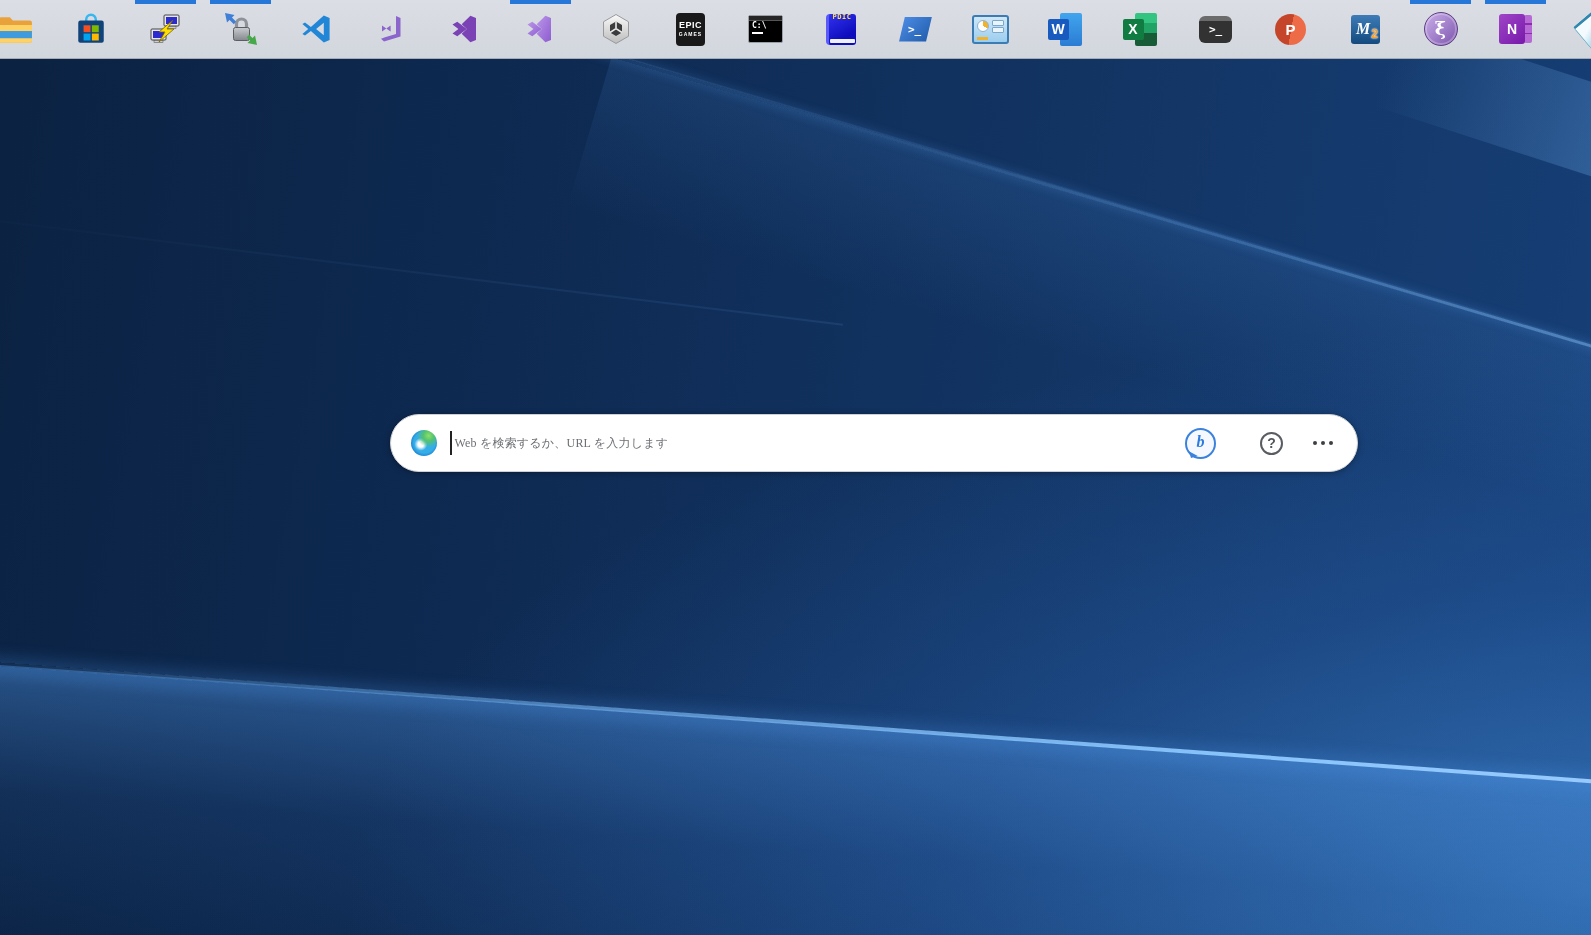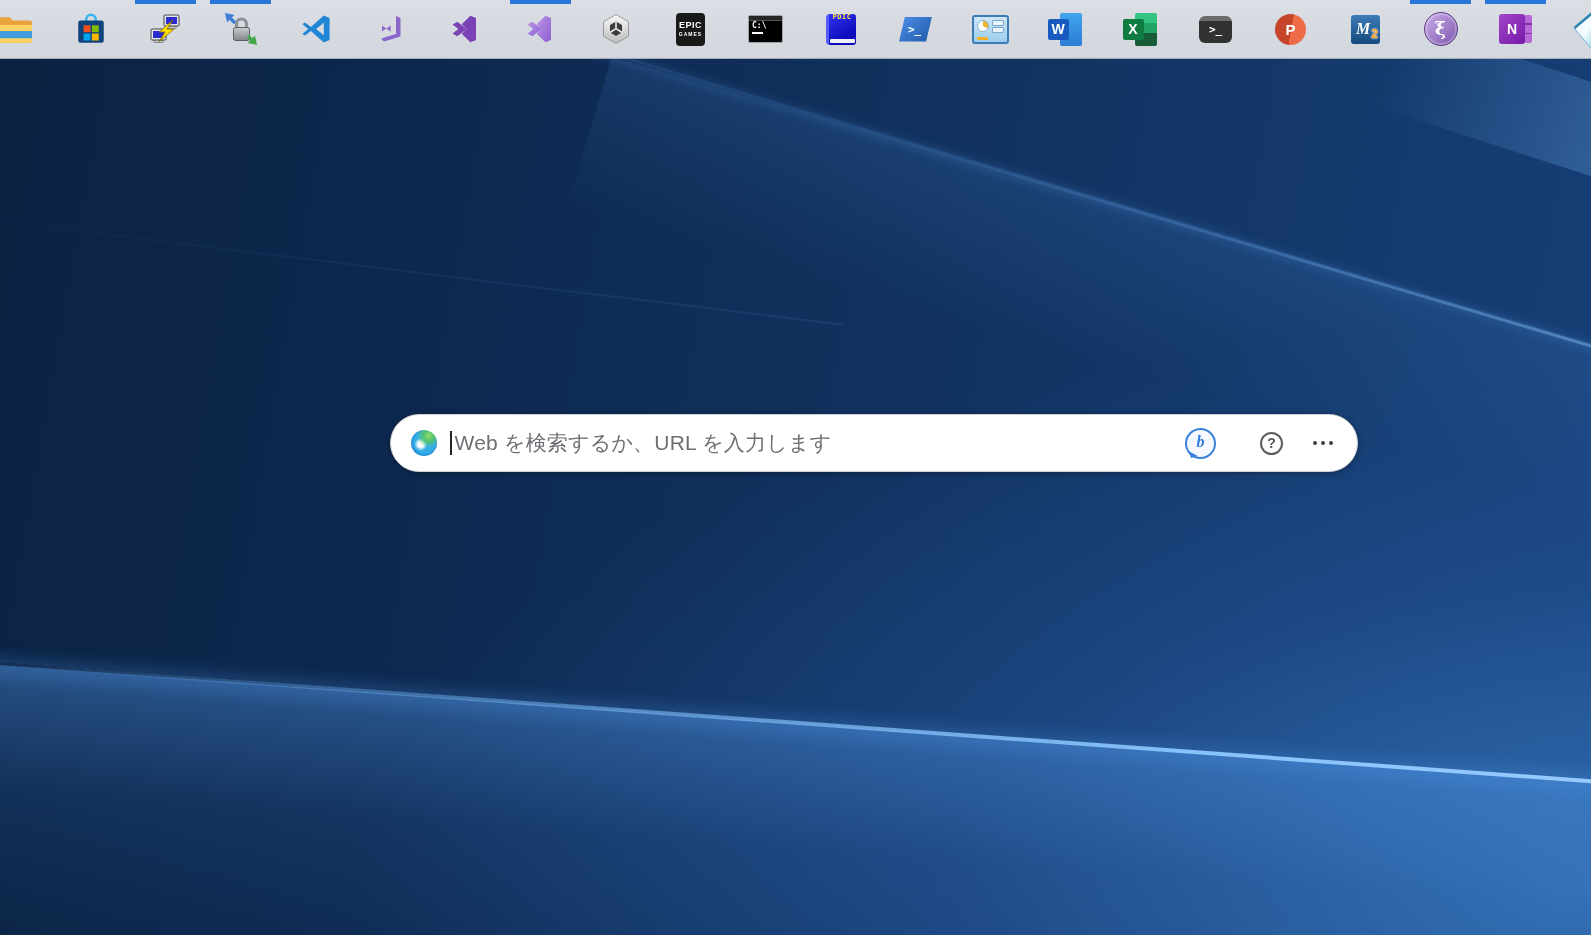--- a/index.html
+++ b/index.html
@@ -107,21 +107,21 @@
   
   .pill{position:absolute;left:390px;top:414px;width:968px;height:58px;z-index:5;box-sizing:border-box;
     background:#fff;border:1px solid #cdd1d7;border-radius:30px;
     box-shadow:0 1px 6px rgba(0,0,0,.35);display:flex;align-items:center;padding:0 18px 0 20px;}
   .edge{width:26px;height:26px;border-radius:50%;flex:0 0 26px;
     background:
       radial-gradient(circle at 68% 22%, #8ede69 0%, #52c272 20%, rgba(82,194,114,0) 44%),
       radial-gradient(circle at 38% 55%, #ffffff 0 13%, rgba(255,255,255,0) 30%),
       radial-gradient(circle at 52% 48%, #35aee8 0 55%, #0d68c8 85%);}
   .caret{width:1.5px;height:24px;background:#222;margin-left:13px;}
-  .ph{font-size:21px;color:#6c6f73;margin-left:3px;letter-spacing:.2px;white-space:nowrap;}
+  .ph{font-size:12px;color:#6c6f73;margin-left:3px;letter-spacing:.2px;white-space:nowrap;font-family:Liberation Serif, serif;}
   .rgroup{margin-left:auto;display:flex;align-items:center;}
   .bing{width:27px;height:27px;border-radius:50%;border:2px solid #3b82dd;background:#f5f9ff;position:relative;
     display:flex;align-items:center;justify-content:center;box-sizing:content-box;}
   .bing .b{font:italic 800 16px/1 "Liberation Serif",serif;color:#2d7bdf;transform:translateY(-1px);}
   .bing::after{content:"";position:absolute;left:-1px;bottom:-6px;width:0;height:0;
     border:5px solid transparent;border-top-color:#3b82dd;transform:rotate(28deg);}
   .help{width:23px;height:23px;border-radius:50%;border:2px solid #595d61;color:#53575b;margin-left:44px;
     display:flex;align-items:center;justify-content:center;font:700 14px/1 "Liberation Sans",sans-serif;box-sizing:border-box;}
   .dots{display:flex;gap:4px;margin-left:30px;margin-right:6px;}
   .dots i{width:4px;height:4px;border-radius:50%;background:#3c4043;}

